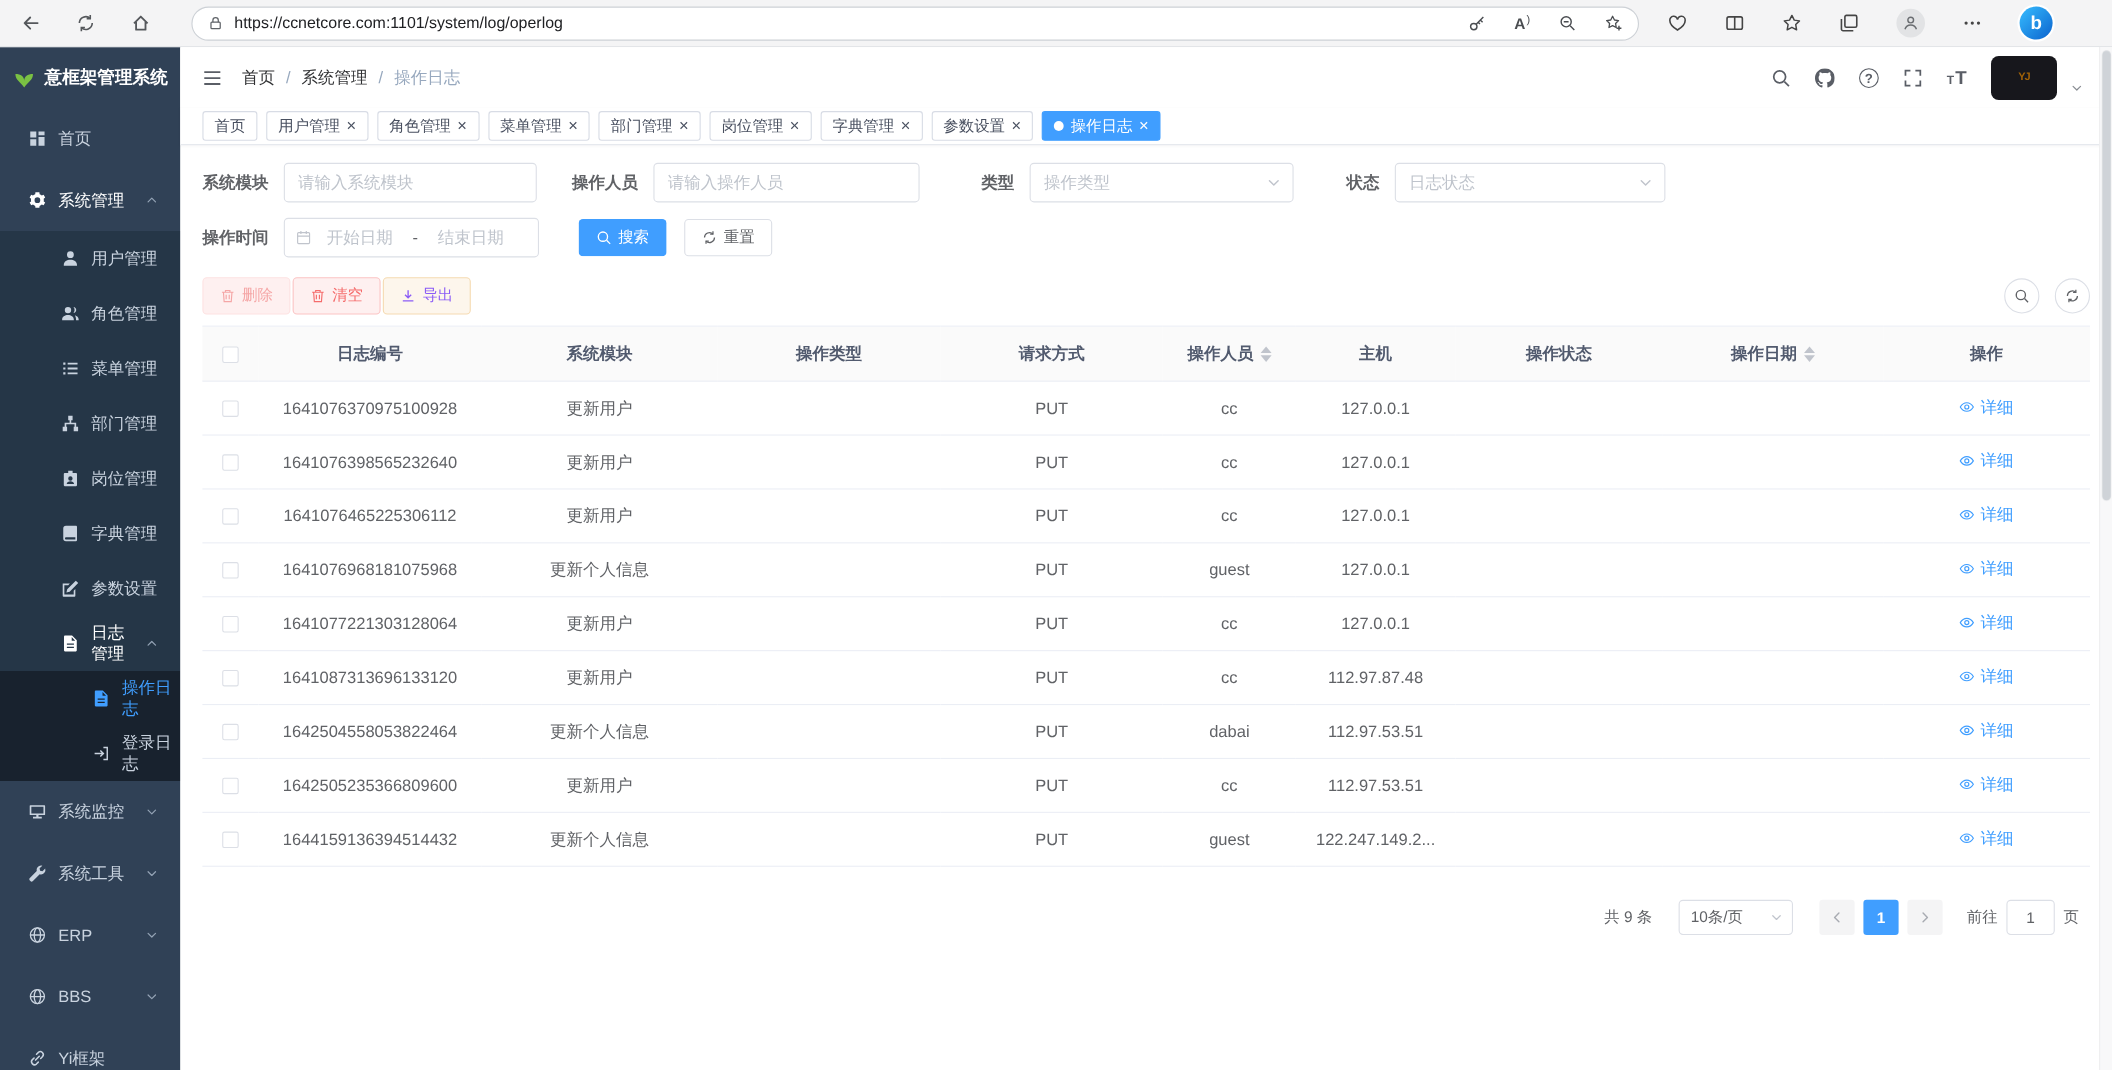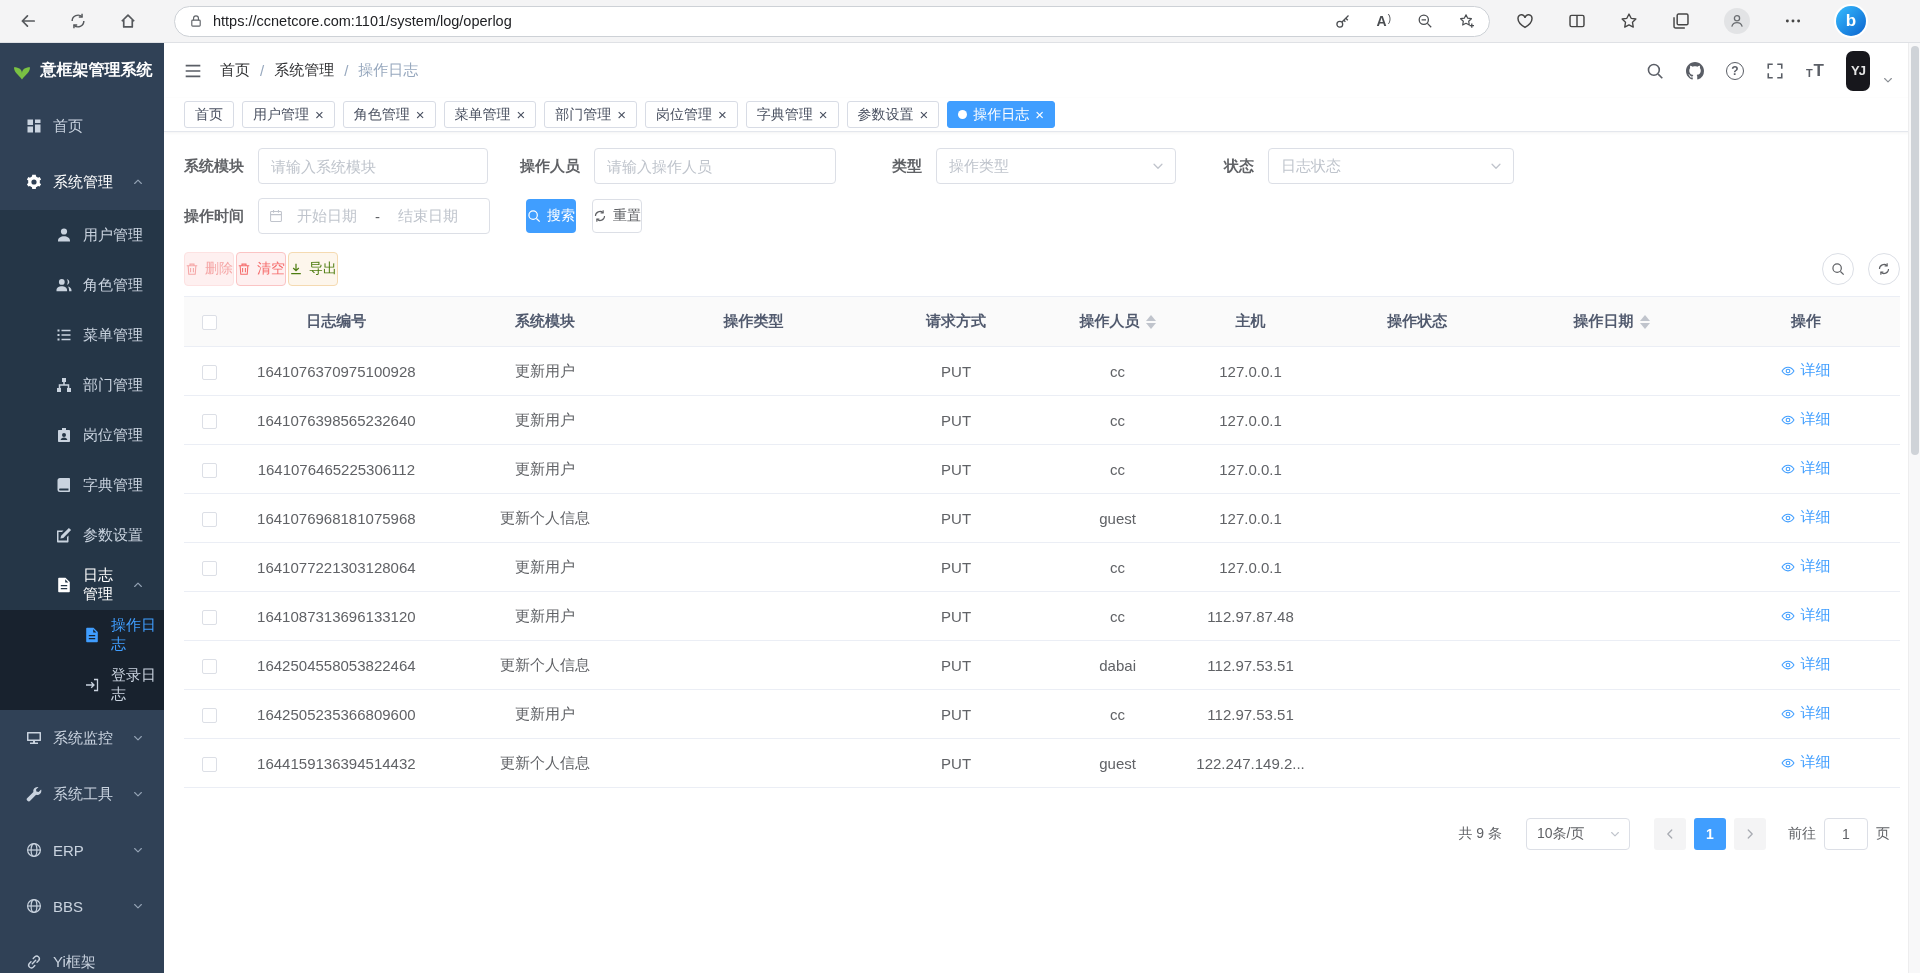--- a/index.html
+++ b/index.html
@@ -38,21 +38,21 @@
 .app-header{height:55px;display:flex;align-items:center;padding:0 26px 0 20px;background:#fff}
 .hamburger{color:#5a5e66;margin-right:18px}
 .breadcrumb{display:flex;align-items:center;gap:10px;font-size:15px}
 .breadcrumb .crumb{color:#303133}
 .breadcrumb .sep{color:#97a8be}
 .breadcrumb .current{color:#97a8be}
 .header-icons{margin-left:auto;display:flex;align-items:center;gap:22px;color:#5a5e66}
 .icon-circle{width:18px;height:18px;border:1.6px solid currentColor;border-radius:50%;display:flex;align-items:center;justify-content:center;font-size:12px;font-weight:700}
 .font-ic{display:flex;align-items:flex-end;line-height:1;gap:1px}
 .font-ic small{font-size:11px;font-weight:700}.font-ic b{font-size:17px;font-weight:700}
-.avatar-box{width:24px;height:40px;background:#17171c;border-radius:7px;color:#e5e5e5;display:flex;align-items:center;justify-content:center;font-weight:700;font-size:13px;letter-spacing:-1px}
+.avatar-box{width:60px;height:40px;background:#17171c;border-radius:7px;color:#a16207;display:flex;align-items:center;justify-content:center;font-weight:700;font-size:10px;letter-spacing:-1px}
 .avatar-caret{color:#8a8e94;margin-left:-10px;margin-top:18px}
 
 .tabbar{height:34px;display:flex;align-items:center;gap:8px;padding-left:20px;border-bottom:1px solid #e4e7ed;box-shadow:0 1px 3px rgba(0,0,0,.05);background:#fff}
 .tab{height:27px;display:flex;align-items:center;gap:6px;padding:0 10px;border:1px solid #d8dce5;border-radius:3px;background:#fff;color:#495060;font-size:14px;cursor:pointer;white-space:nowrap}
 .tab .dot{width:9px;height:9px;border-radius:50%;background:#fff;display:inline-block}
 .tab .close{font-size:15px;line-height:1;color:inherit}
 .tab.active{background:#409eff;border-color:#409eff;color:#fff}
 
 .content{padding:16px 20px 0 20px;flex:1;min-width:0}
 .filter-row{display:flex;align-items:center;margin-bottom:14px}
@@ -61,26 +61,26 @@
 .ml16{margin-left:16px}.ml32{margin-left:32px}.ml36{margin-left:36px}.ml56{margin-left:56px}.ml62{margin-left:48px}.ml14{margin-left:2px}
 .text-input{height:36px;border:1px solid #dcdfe6;border-radius:4px;padding:0 12px;color:#606266;background:#fff}
 .text-input::placeholder{color:#bfc4cc}
 .w230{width:230px}.w232{width:232px}.w240{width:240px}.w242{width:242px}.w246{width:246px}
 .select{height:36px;border:1px solid #dcdfe6;border-radius:4px;background:#fff;display:flex;align-items:center;justify-content:space-between;padding:0 10px 0 12px;cursor:pointer}
 .select .ph{color:#bfc4cc}
 .dim2{color:#c0c4cc}
 .date-range{height:36px;border:1px solid #dcdfe6;border-radius:4px;background:#fff;display:flex;align-items:center;gap:14px;padding:0 10px;cursor:pointer}
 .date-range .ph{color:#bfc4cc}
 .date-range .sep{color:#606266;margin:0 4px}
-.btn{height:34px;border-radius:4px;display:inline-flex;align-items:center;gap:6px;padding:0 0;font-size:14px;border:1px solid transparent}
+.btn{height:34px;border-radius:4px;display:inline-flex;align-items:center;gap:6px;padding:0 15px;font-size:14px;border:1px solid transparent}
 .btn-primary{background:#409eff;color:#fff}
 .btn-plain{background:#fff;border-color:#dcdfe6;color:#606266}
 .btn-danger-disabled{background:#fef0f0;border-color:#fde2e2;color:#f5a6a6;cursor:not-allowed}
 .btn-danger{background:#fef0f0;border-color:#fbc4c4;color:#f56c6c}
-.btn-warning{background:#fdf6ec;border-color:#f5dab1;color:#4d7c0f}
+.btn-warning{background:#fdf6ec;border-color:#f5dab1;color:#8b5cf6}
 .toolbar{display:flex;align-items:center;margin-top:18px}
 .tool-right{margin-left:auto;display:flex;gap:14px}
 .circle-btn{width:32px;height:32px;border:1px solid #dcdfe6;border-radius:50%;display:flex;align-items:center;justify-content:center;color:#606266;background:#fff}
 
 table{width:100%;border-collapse:collapse;table-layout:fixed;margin-top:10px}
 th{height:50px;background:#fafafa;color:#515a6e;font-weight:700;font-size:15px;border-top:1px solid #ebeef5;border-bottom:1px solid #ebeef5;text-align:center}
 td{height:49px;border-bottom:1px solid #ebeef5;color:#606266;font-size:15px;text-align:center;white-space:nowrap;overflow:hidden;text-overflow:ellipsis}
 .cb{display:inline-block;width:15px;height:15px;border:1px solid #dcdfe6;border-radius:2px;background:#fff;vertical-align:middle;cursor:pointer}
 .sort{display:inline-flex;flex-direction:column;align-items:center;margin-left:6px;vertical-align:middle;cursor:pointer}
 .sort .up{width:0;height:0;border-left:5px solid transparent;border-right:5px solid transparent;border-bottom:6px solid #c0c4cc;margin-bottom:2px}

